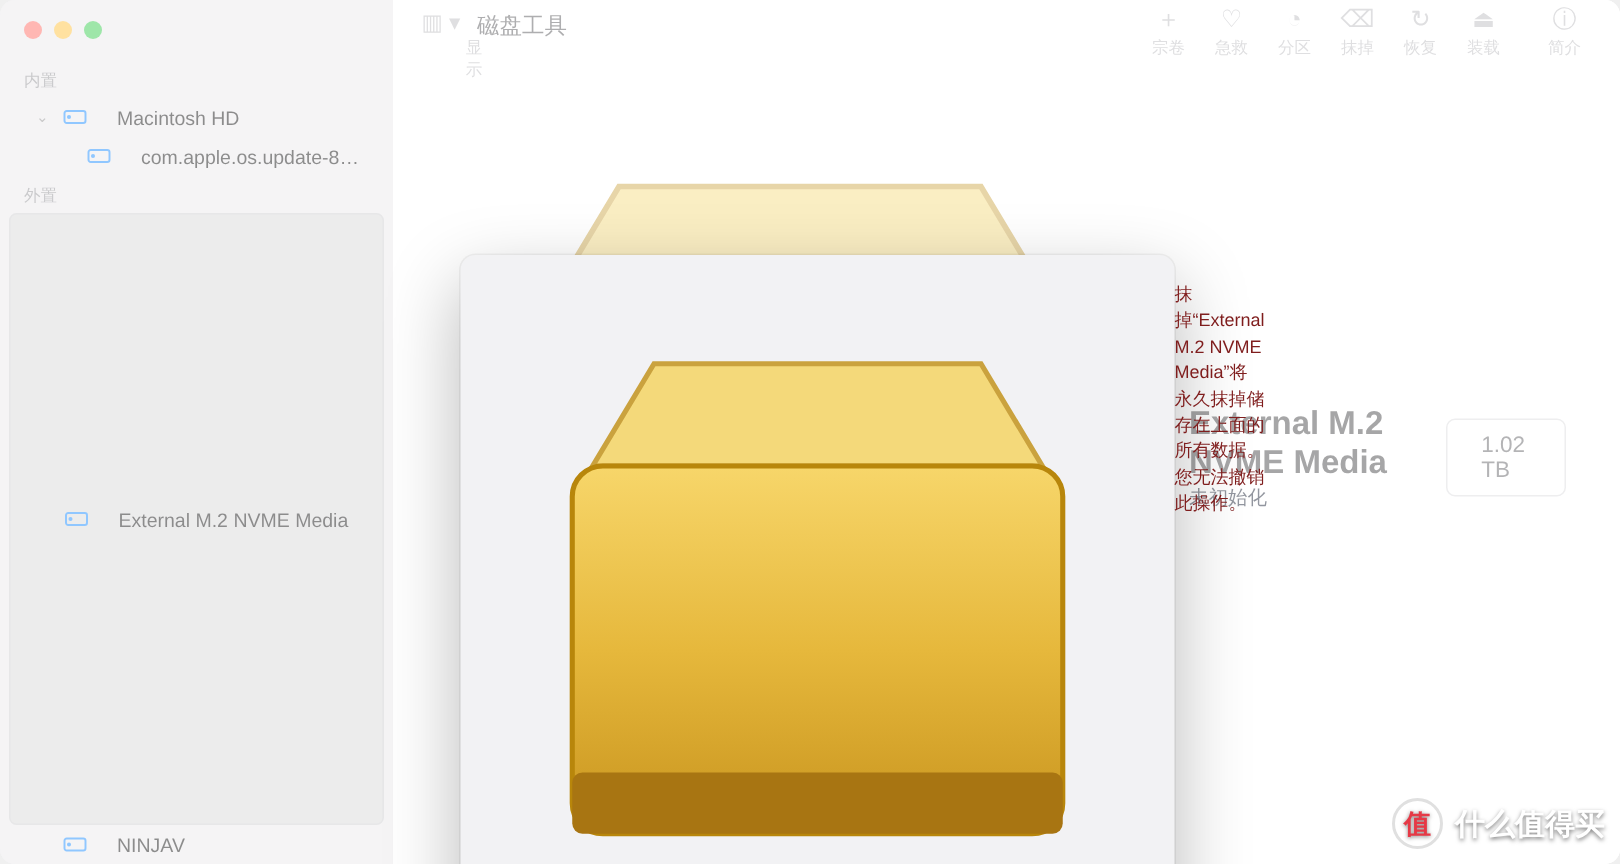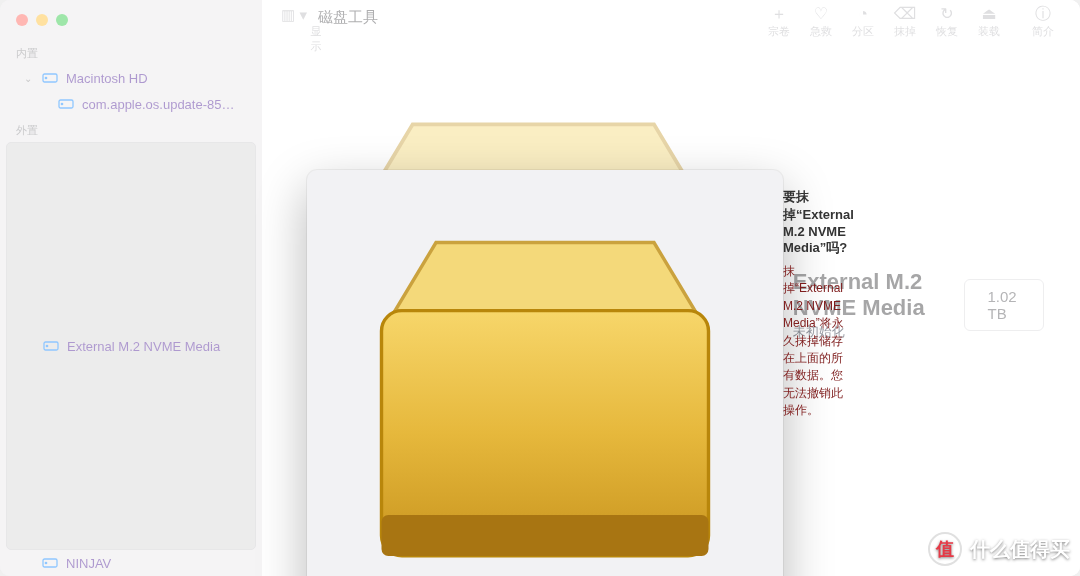--- a/index.html
+++ b/index.html
@@ -13,21 +13,21 @@
 .traffic .r { background: #ff5f57; }
 .traffic .y { background: #febc2e; }
 .traffic .g { background: #28c840; }
 .sb-group-label { color: #8a8a8e; font-size: 11px; padding: 6px 16px 4px; }
 .sb-item { display: flex; align-items: center; gap: 8px; padding: 4px 12px 4px 18px; height: 26px; border-radius: 5px; margin: 0 6px; }
 .sb-item.child { padding-left: 36px; }
 .sb-item.grandchild { padding-left: 52px; }
 .sb-item.sel { background: rgba(0,0,0,0.08); }
 .sb-item .chev { width: 10px; color: #888; font-size: 10px; }
 .sb-item .ic { width: 16px; height: 14px; }
-.sb-item .lbl { white-space: nowrap; overflow: hidden; text-overflow: ellipsis; flex: 1; color: #4c1d95; }
+.sb-item .lbl { white-space: nowrap; overflow: hidden; text-overflow: ellipsis; flex: 1; color: #000000; margin-left: 12px; }
 
 .disk-ic { fill: none; stroke: #0a84ff; stroke-width: 1.3; }
 
 .main { flex: 1; background: #ffffff; position: relative; }
 
 .toolbar { height: 50px; display: flex; align-items: flex-start; padding: 6px 16px 0 12px; color: #b8b8bc; }
 .toolbar .left { display: flex; flex-direction: column; align-items: center; width: 40px; }
 .toolbar .title { font-size: 15px; color: #4d4d50; font-weight: 500; margin-left: 4px; margin-top: 2px; }
 .toolbar .spacer { flex: 1; }
 .toolbar .tb-btn { display: flex; flex-direction: column; align-items: center; width: 42px; font-size: 11px; gap: 2px; }
@@ -173,21 +173,20 @@
   <div class="dim"></div>
 
   <div class="sheet">
     <div class="sheet-top">
       <svg class="sheet-icon gold-drive" viewBox="0 0 64 64">
         <polygon class="top" points="10,18 54,18 48,8 16,8"></polygon>
         <rect class="body" x="8" y="18" width="48" height="36" rx="3"></rect>
         <rect x="8" y="48" width="48" height="6" fill="#a87512" rx="1"></rect>
       </svg>
       <div>
-        <div class="sheet-head">要抹掉“External M.2 NVME Media”吗?</div>
         <div class="sheet-msg">抹掉“External M.2 NVME Media”将永久抹掉储存在上面的所有数据。您无法撤销此操作。</div>
       </div>
     </div>
 
   </div>
 
   <div class="wm">
     <span class="circ">值</span>
     <span>什么值得买</span>
   </div>

